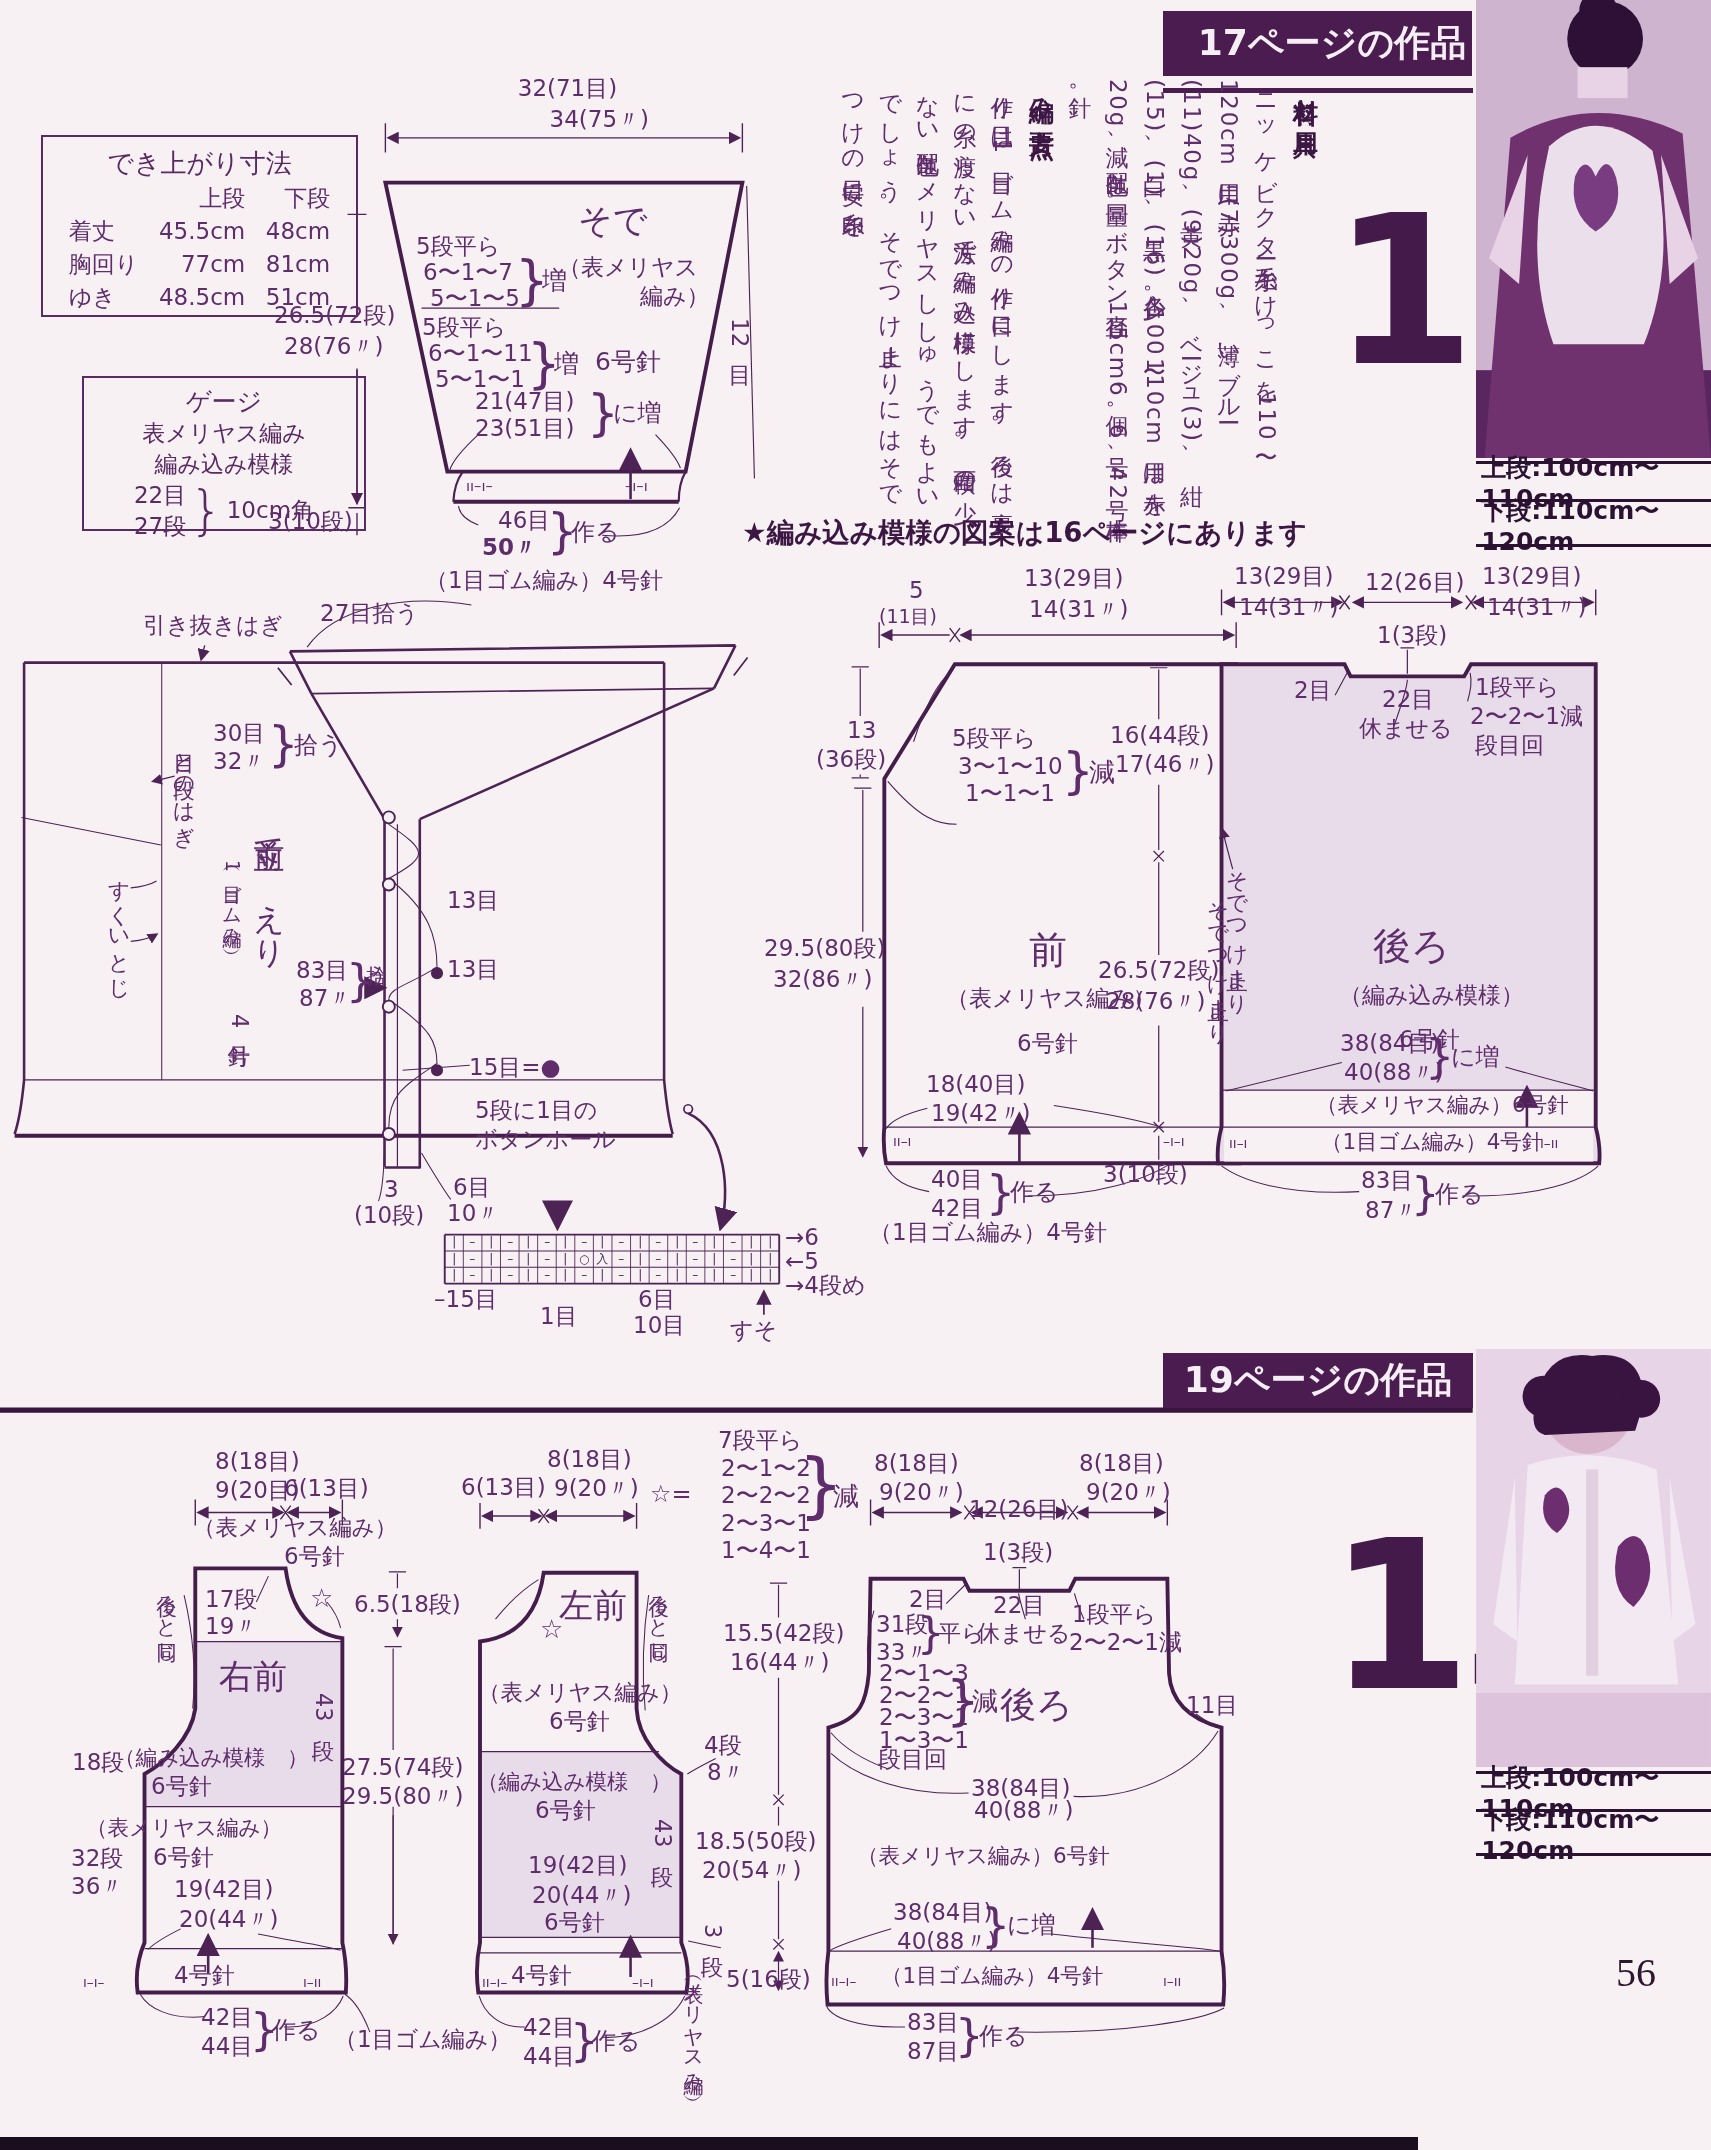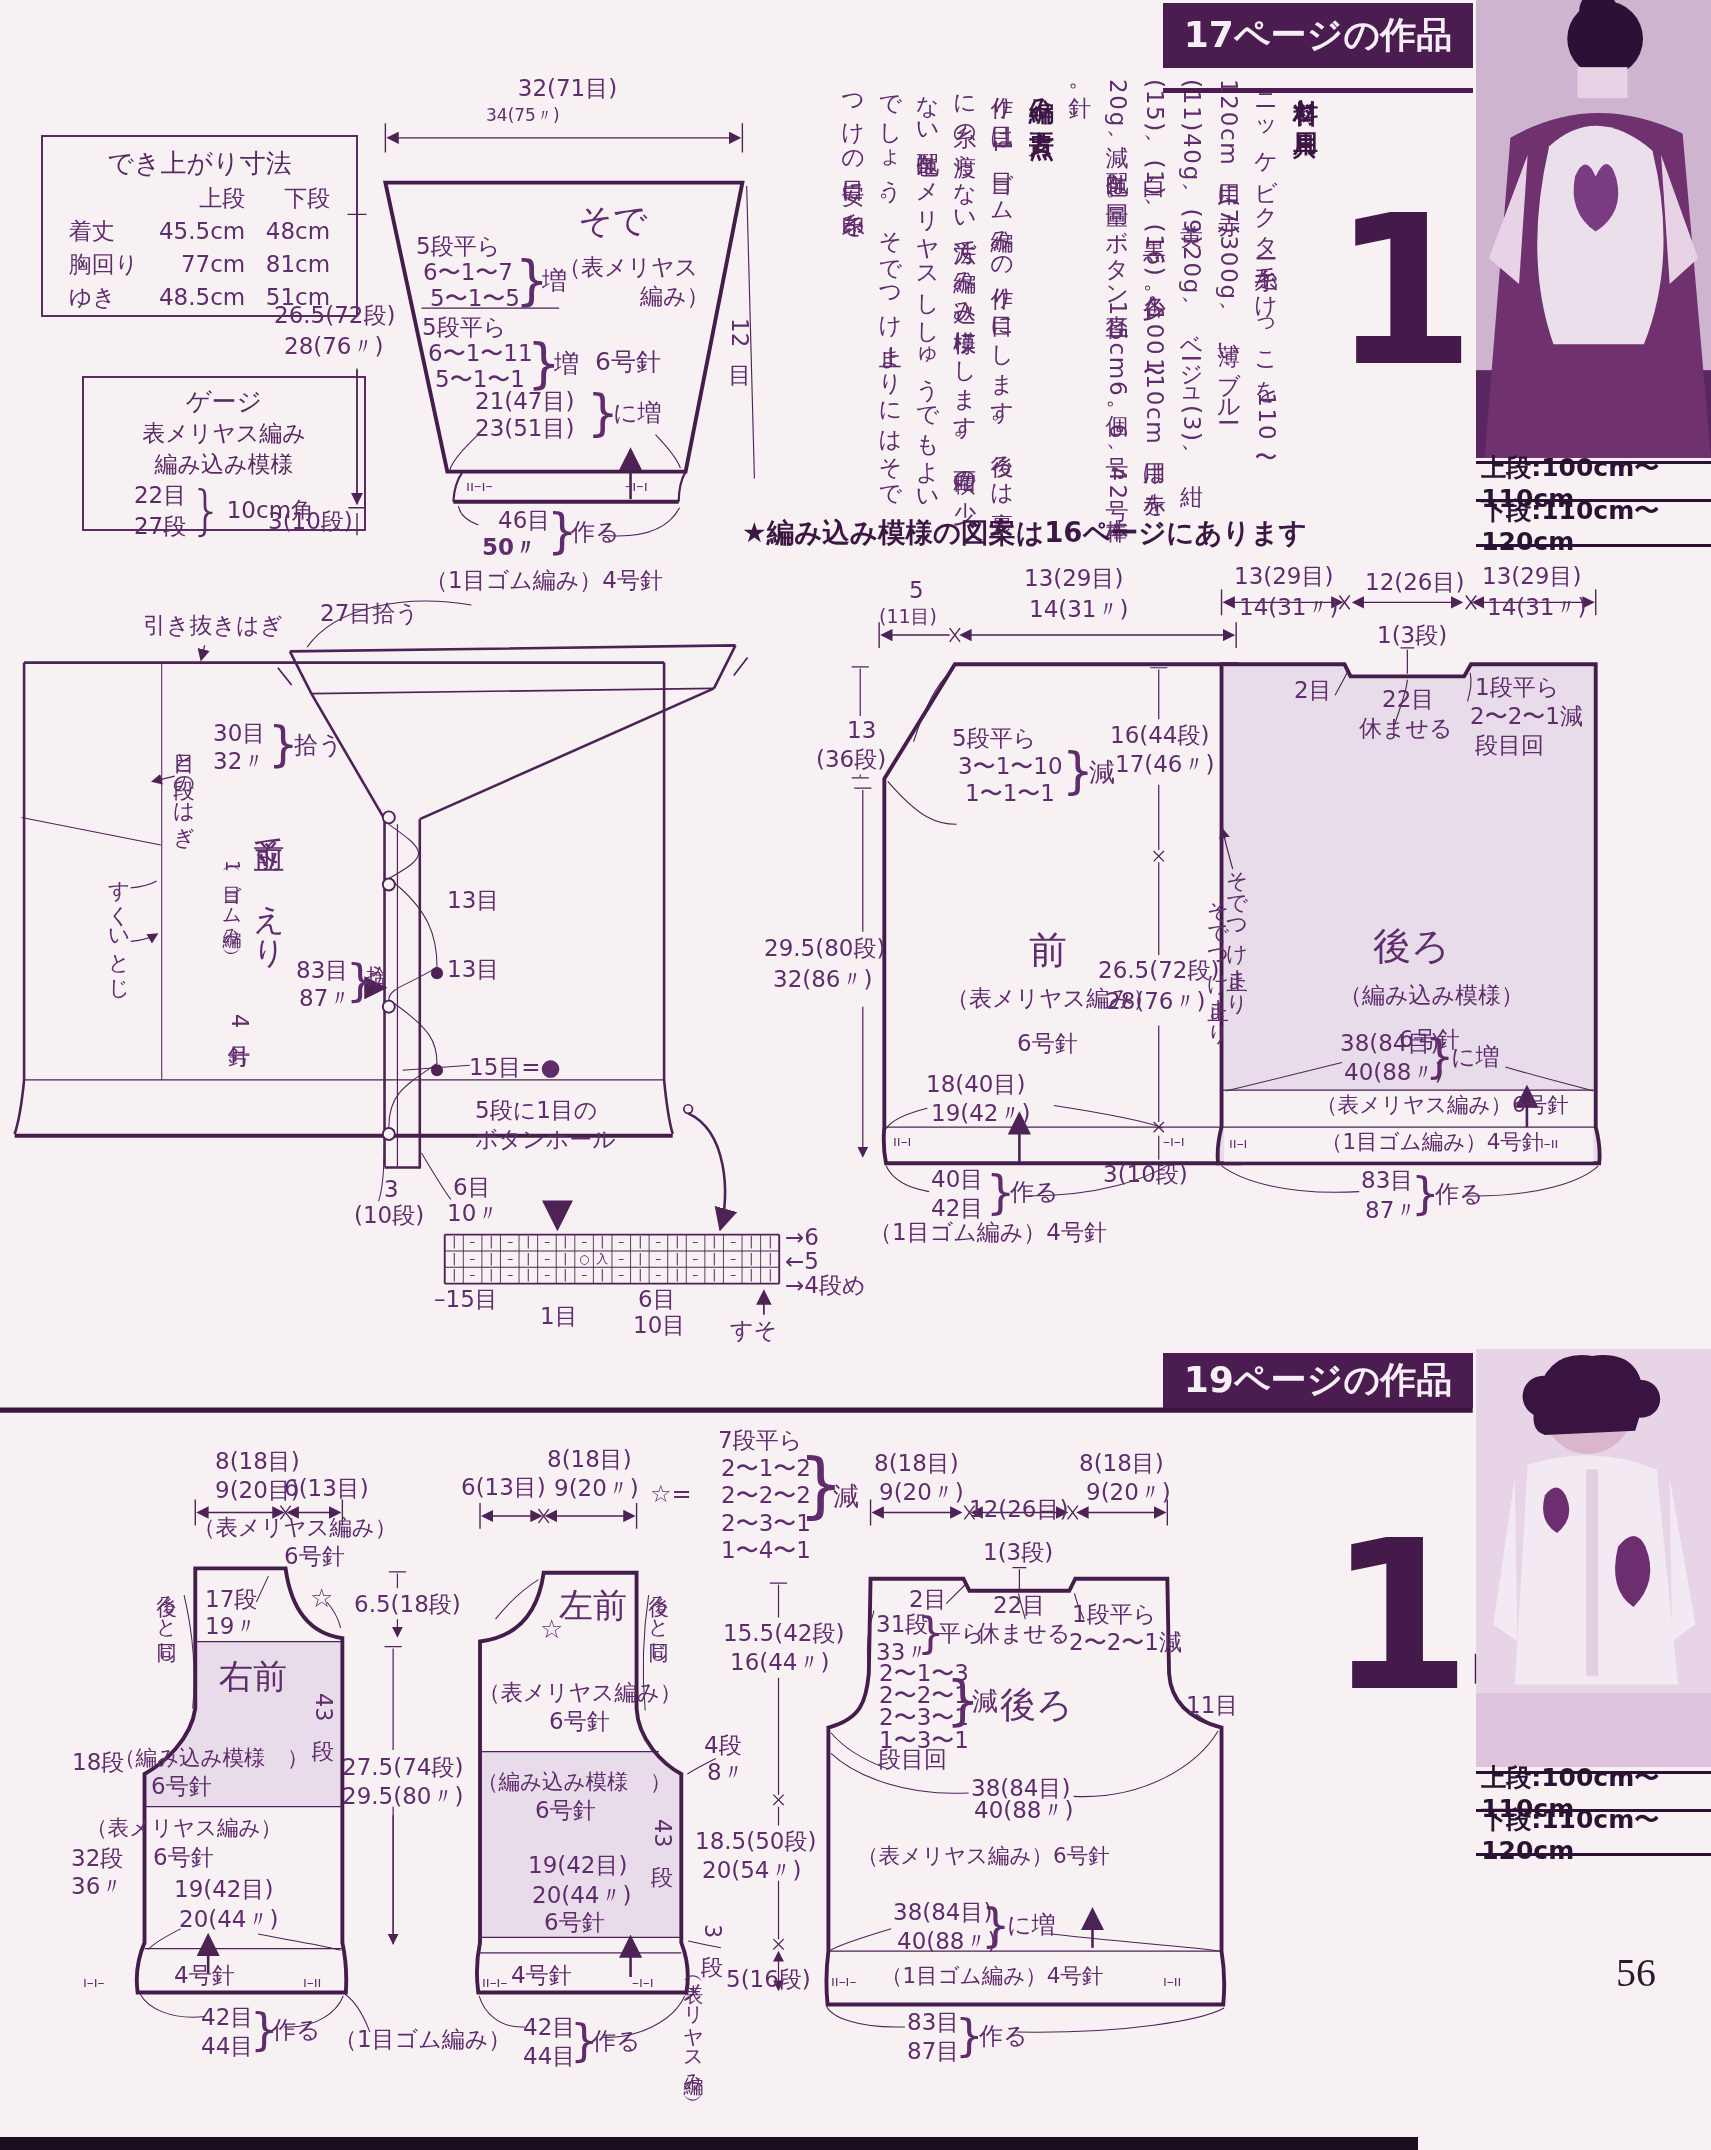--- a/index.html
+++ b/index.html
@@ -198,21 +198,21 @@
         <line x1="862.6" x2="862.6" y1="1435" y2="1492" stroke-width="1"></line>
         <line x1="884.2" x2="884.2" y1="1435" y2="1492" stroke-width="1"></line>
         <line x1="905.8" x2="905.8" y1="1435" y2="1492" stroke-width="2.2"></line>
         <line y1="1435" y2="1435" x1="517" x2="905.8" stroke-width="2.2"></line>
         <line y1="1454" y2="1454" x1="517" x2="905.8" stroke-width="1.2"></line>
         <line y1="1473" y2="1473" x1="517" x2="905.8" stroke-width="1.2"></line>
         <line y1="1492" y2="1492" x1="517" x2="905.8" stroke-width="2.2"></line>
       </g>
   </svg>
 
-  <div class="hdrbar" style="left:1163px;top:3px;width:310px;height:65px;">17ページの作品</div>
+  <div class="hdrbar" style="left:1163px;top:11px;width:280px;height:65px;padding-left:29px;">17ページの作品</div>
   <div class="hdrline" style="left:1163px;top:88px;width:310px;"></div>
 
   <div class="bignum" style="left:1332px;top:189px;">12</div>
 
   <div class="abs" style="left:1476px;top:0px;width:235px;height:458px;">
     <svg width="235" height="458" viewBox="0 0 273 532">
       <rect width="273" height="532" fill="#cfb4d0"></rect>
       <rect y="430" width="273" height="102" fill="#5a2660"></rect>
       <path d="M40,160 Q136,105 240,155 L273,532 L10,532 Z" fill="#70316f"></path>
       <circle cx="150" cy="45" r="44" fill="#2e0f35"></circle>
@@ -300,21 +300,21 @@
   </div>
   <div class="capt" style="left:1476px;top:1771px;border-top:3.4px solid #2b1232;">上段:100cm〜110cm</div>
   <div class="capt" style="left:1476px;top:1815px;">下段:110cm〜120cm</div>
 
   <div class="pageno" style="left:1616px;top:1949px;">56</div>
 
   <div class="abs" style="left:0;top:2137px;width:1418px;height:13.8px;background:#1b0e1f;"></div>
 
   <div id="labels12" class="abs" style="left:0;top:0;">
       <div class="lbl" style="left: 486px; top: 76px; font-size: 23px; width: 163px; text-align: center;">32(71目)</div>
-      <div class="lbl" style="left: 486px; top: 107px; font-size: 17px; width: 163px; text-align: left;">34(75〃)</div>
+      <div class="lbl" style="left: 486px; top: 107px; font-size: 23px; width: 163px; text-align: right;">34(75〃)</div>
       <div class="lbl" style="left: 578px; top: 203px; font-size: 34px;">そで</div>
       <div class="lbl" style="left: 558px; top: 255px; font-size: 23px;">（表メリヤス</div>
       <div class="lbl" style="left: 640px; top: 284px; font-size: 23px;">編み）</div>
       <div class="lbl" style="left: 595px; top: 349px; font-size: 25px;">6号針</div>
       <div class="lbl v" style="left: 728px; top: 318px; font-size: 23px;">12目</div>
       <div class="lbl" style="left: 416px; top: 234px; font-size: 23px;">5段平ら</div>
       <div class="lbl" style="left: 423px; top: 260px; font-size: 23px;">6〜1〜7</div>
       <div class="lbl" style="left: 430px; top: 286px; font-size: 23px;">5〜1〜5</div>
       <div class="lbl" style="left: 515px; top: 253px; font-size: 53px;">}</div>
       <div class="lbl" style="left: 542px; top: 268px; font-size: 25px;">増</div>

